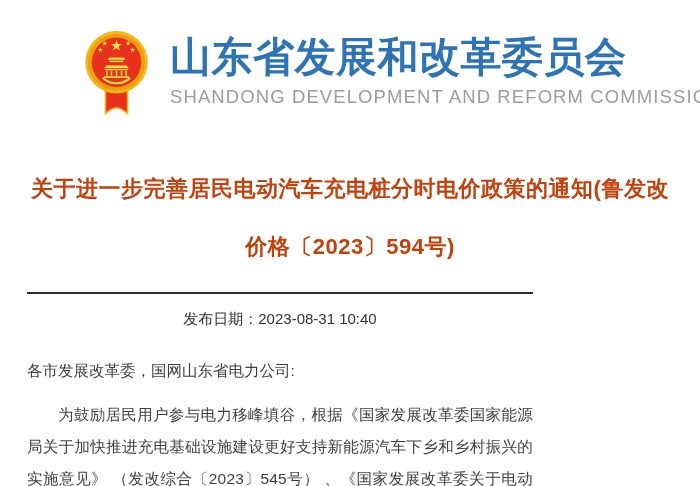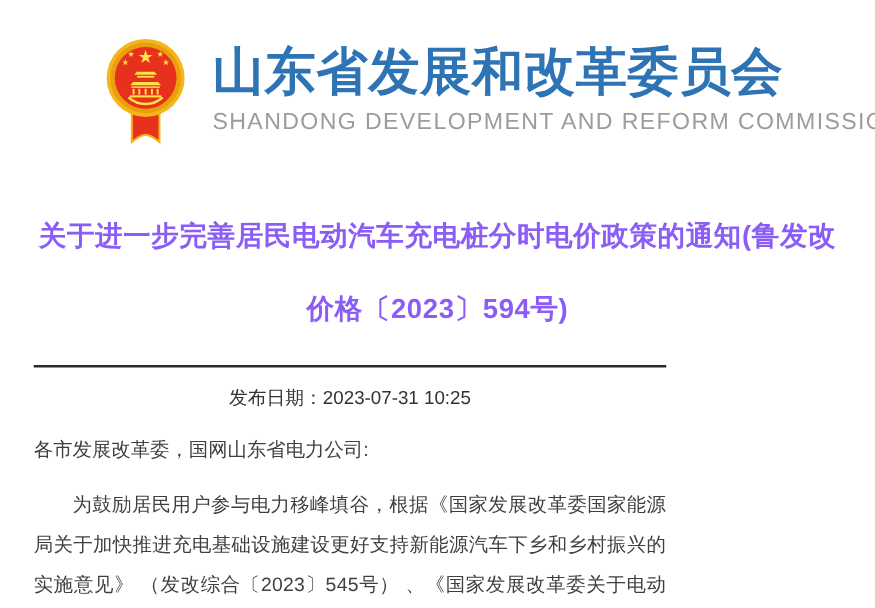--- a/index.html
+++ b/index.html
@@ -51,41 +51,41 @@
   }
   
   .article {
     padding: 0 27px;
   }
   .article-title {
     margin: 40px auto 0 auto;
     width: 646px;
     font-size: 22px;
     font-weight: bold;
-    color: #8b5cf6;
+    color: #c2410c;
     text-align: center;
     line-height: 58px;
     letter-spacing: 0.5px;
   }
   .divider {
     margin: 16px 0 0 0;
     border: none;
     border-top: 2px solid #2b2b2b;
     height: 0;
   }
   .publish-date {
     margin-top: 14px;
     text-align: center;
     font-size: 15px;
     color: #333333;
     line-height: 22px;
   }
   .publish-date .label { }
   .salutation {
-    margin-top: 20px;
+    margin-top: 30px;
     font-size: 15.5px;
     color: #3f3f3f;
     line-height: 22px;
   }
   .body-paragraph {
     margin-top: 17px;
     font-size: 15.5px;
     color: #3f3f3f;
     line-height: 32px;
     text-indent: 2em;
@@ -138,21 +138,21 @@
       <div class="title-en">SHANDONG DEVELOPMENT AND REFORM COMMISSION</div>
     </div>
   </header>
 
   <main class="article">
     <h1 class="article-title">关于进一步完善居民电动汽车充电桩分时电价政策的通知(鲁发改价格〔2023〕594号)</h1>
 
     <hr class="divider">
 
     <div class="publish-date">
-      <span class="label">发布日期：</span><span class="value">2023-07-31 10:25</span>
+      <span class="label">发布日期：</span><span class="value">2023-08-31 10:40</span>
     </div>
 
     <div class="salutation">各市发展改革委，国网山东省电力公司:</div>
 
     <p class="body-paragraph">为鼓励居民用户参与电力移峰填谷，根据《国家发展改革委国家能源局关于加快推进充电基础设施建设更好支持新能源汽车下乡和乡村振兴的实施意见》 （发改综合〔2023〕545号） 、《国家发展改革委关于电动汽车用电价格政策有关问题的通知》(发改价格〔2014〕1668号)等文件规定，现将我省居民电动汽车充电桩分时电价政策有关事项通知如下:</p>
   </main>
 
 </div>
 
 </body></html>

